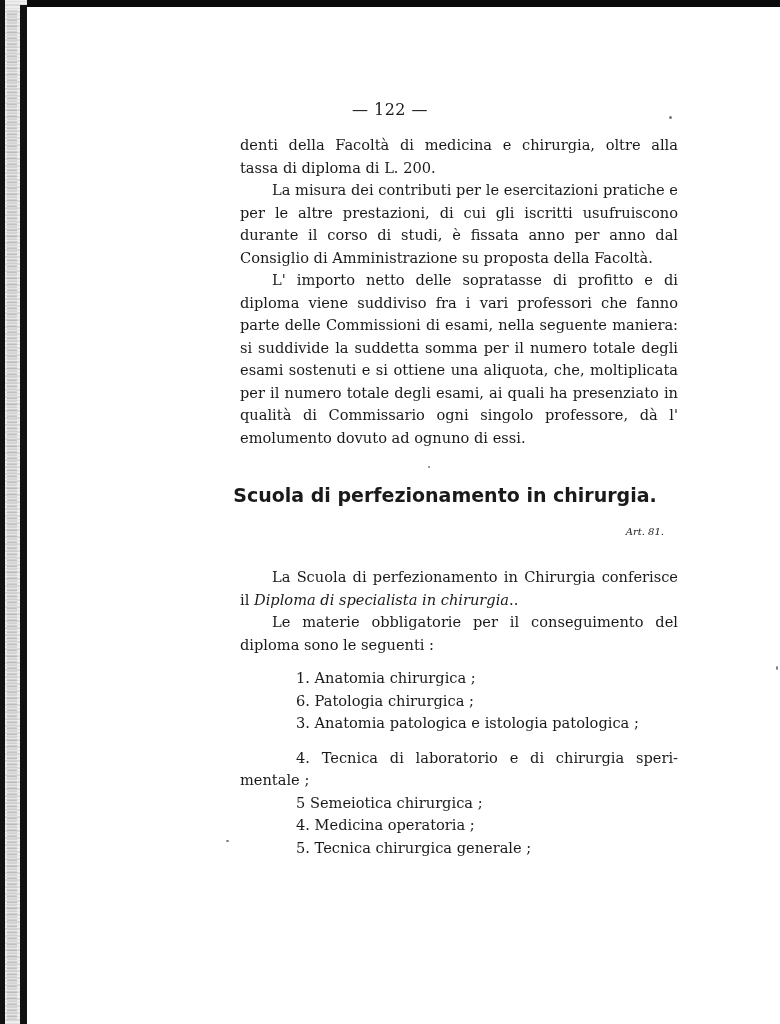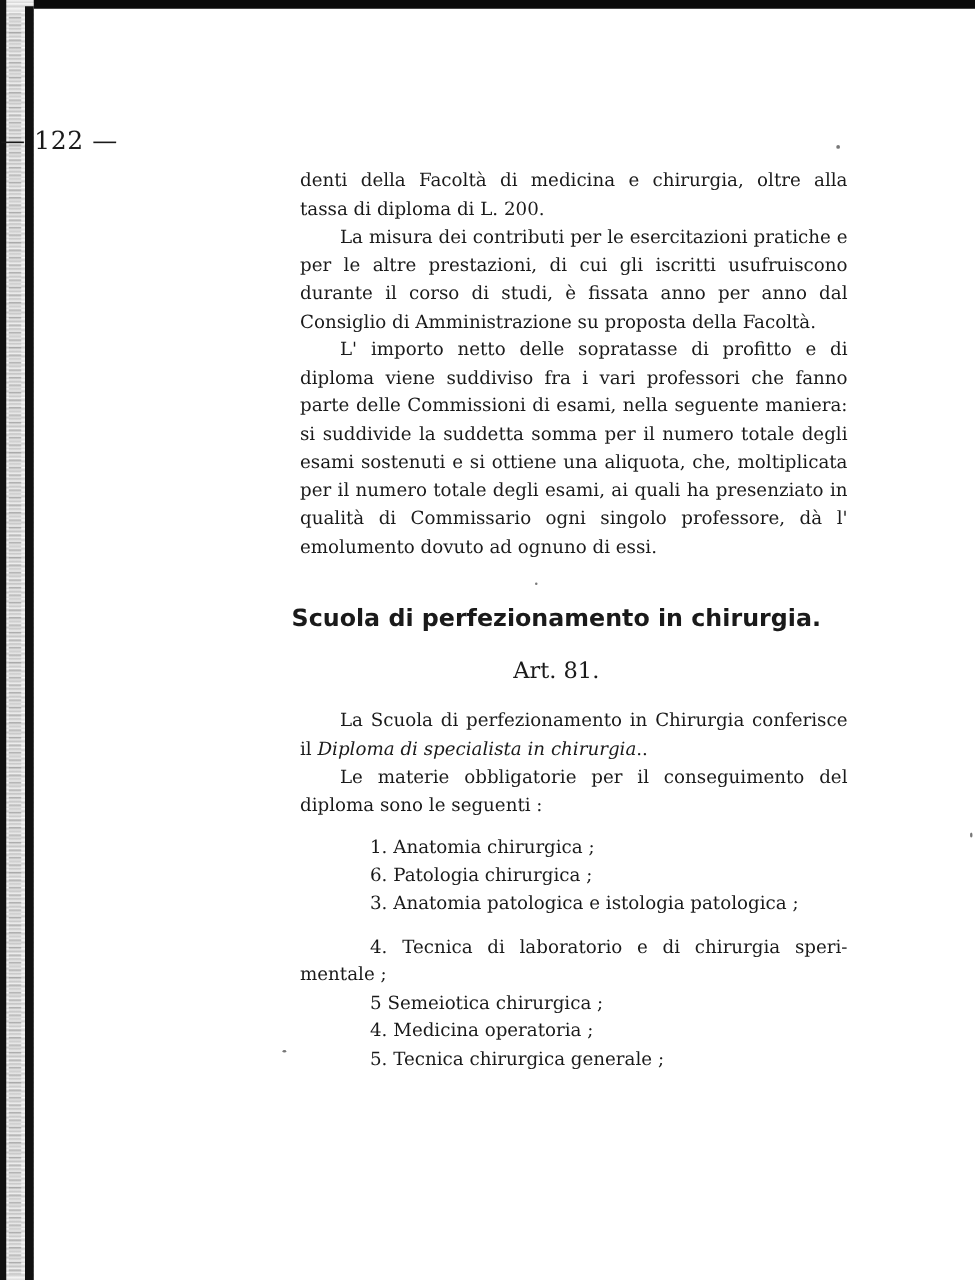--- a/index.html
+++ b/index.html
@@ -12,30 +12,30 @@
   .top-edge { position: absolute; left: 0; top: 0; width: 780px; height: 7px; background: #0b0b0b; }
   .binding {
     position: absolute; left: 0; top: 0; width: 27px; height: 1024px;
     background: repeating-linear-gradient(180deg, #f3f3f3 0px, #dcdcdc 2px, #fafafa 3px, #cfcfcf 5px, #f6f6f6 7px);
   }
   .binding-dark-left { position: absolute; left: 0; top: 0; width: 5px; height: 1024px; background: #111; }
   .binding-dark-right { position: absolute; left: 20px; top: 5px; width: 7px; height: 1019px; background: #111; }
   .binding-mid { position: absolute; left: 7px; top: 10px; width: 10px; height: 1010px;
     background: repeating-linear-gradient(180deg, #e0e0e0 0px, #bbb 1px, #f0f0f0 3px, #999 4px, #ececec 6px); opacity: .7; }
 
-  .page-number { position: absolute; left: 0; width: 780px; top: 100px; font-size: 20px; letter-spacing: 0.5px; padding-left: 110px; box-sizing: border-box; }
+  .page-number { position: absolute; left: 0; width: 780px; top: 100px; text-align: center; font-size: 16px; letter-spacing: 0.5px; padding-left: 110px; box-sizing: border-box; }
   .page-number span { margin-left: -110px; }
 
   .text-block { position: absolute; left: 240px; width: 438px; font-size: 14.6px; line-height: 22.5px; }
   .p { text-align: justify; text-align-last: left; margin: 0; }
   .indent { text-indent: 32px; }
   .justify-last { text-align-last: justify; }
 
   .section-title { position: absolute; left: 226px; width: 438px; top: 484px; text-align: center; font-weight: bold; font-family: "DejaVu Sans", sans-serif; font-size: 19px; }
-  .article-title { position: absolute; left: 226px; width: 438px; top: 526px; text-align: center; font-size: 18px; }
+  .article-title { position: absolute; left: 226px; width: 438px; top: 526px; text-align: right; font-size: 10px; font-style: italic; }
 
   .list { margin: 0; padding: 0; list-style: none; }
   .list li { margin: 0; padding-left: 56px; }
   .list li.cont { padding-left: 0; }
   .italic { font-style: italic; }
   .speck { position: absolute; background: #777; border-radius: 50%; }
 </style>
 </head>
 <body>
 

